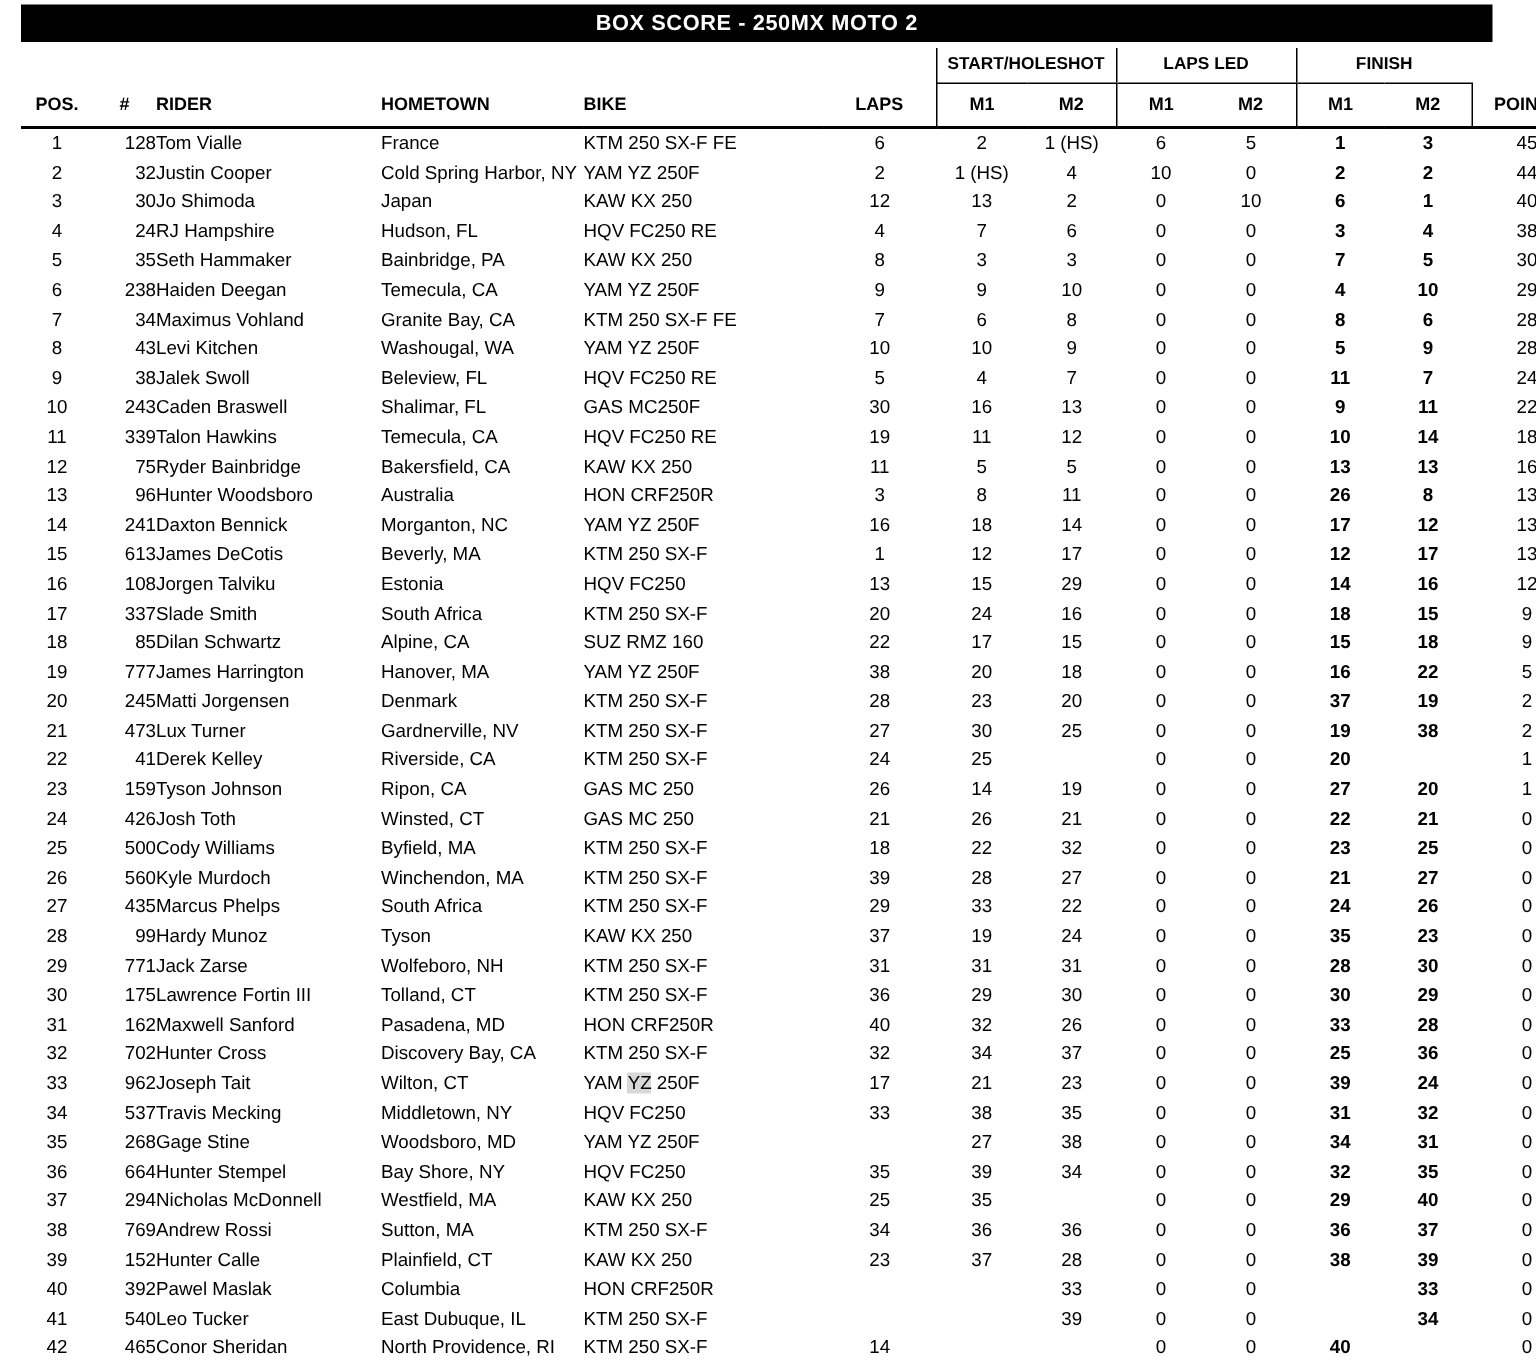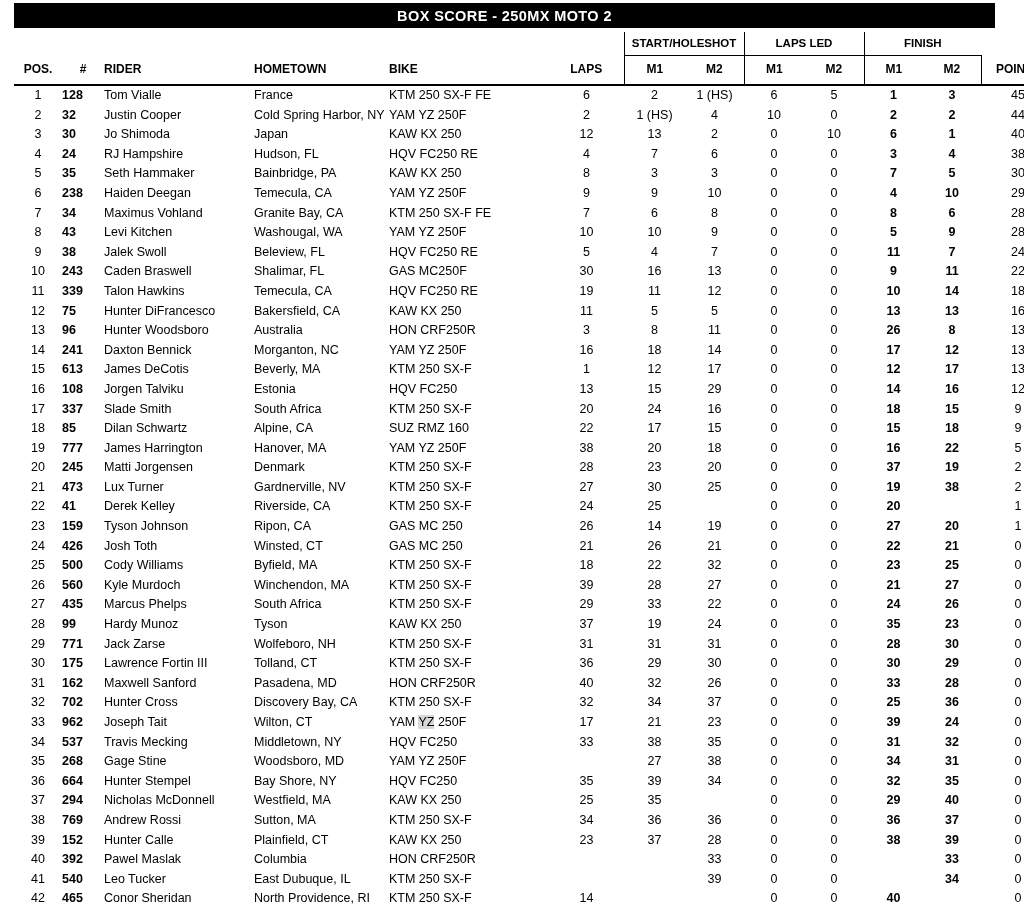--- a/index.html
+++ b/index.html
@@ -91,21 +91,21 @@
   }
 
   
   .vsep-l { border-left: 1.6px solid #000; }
 
   
   tr.headrow th { border-bottom: 2.2px solid #000; }
 
   
   td.pos      { text-align: center; }
-  td.num      {  font-weight: bold; padding-right: 7px; }
+  td.num      { text-align: right;  font-weight: normal; padding-right: 7px; }
   td.rider    { text-align: left;   padding-left: 2px; }
   td.town     { text-align: left; }
   td.bike     { text-align: left; }
   td.qual     { text-align: center; }
   td.m        { text-align: center; }
   td.fin      { text-align: center; font-weight: bold; }
   td.pts      { text-align: center; }
 
   th.pos      { text-align: center; }
   th.num      { text-align: center; }
@@ -338,21 +338,21 @@
             <td class="m">12</td>
             <td class="m" style="border-left: none;">0</td>
             <td class="m">0</td>
             <td class="fin" style="border-left: none;">10</td>
             <td class="fin">14</td>
             <td class="pts" style="border-left: none;">18</td>
           </tr>
           <tr>
             <td class="pos">12</td>
             <td class="num">75</td>
-            <td class="rider">Hunter DiFrancesco</td>
+            <td class="rider">Ryder Bainbridge</td>
             <td class="town">Bakersfield, CA</td>
             <td class="bike">KAW KX 250</td>
             <td class="qual">11</td>
             <td class="m" style="border-left: none;">5</td>
             <td class="m">5</td>
             <td class="m" style="border-left: none;">0</td>
             <td class="m">0</td>
             <td class="fin" style="border-left: none;">13</td>
             <td class="fin">13</td>
             <td class="pts" style="border-left: none;">16</td>

